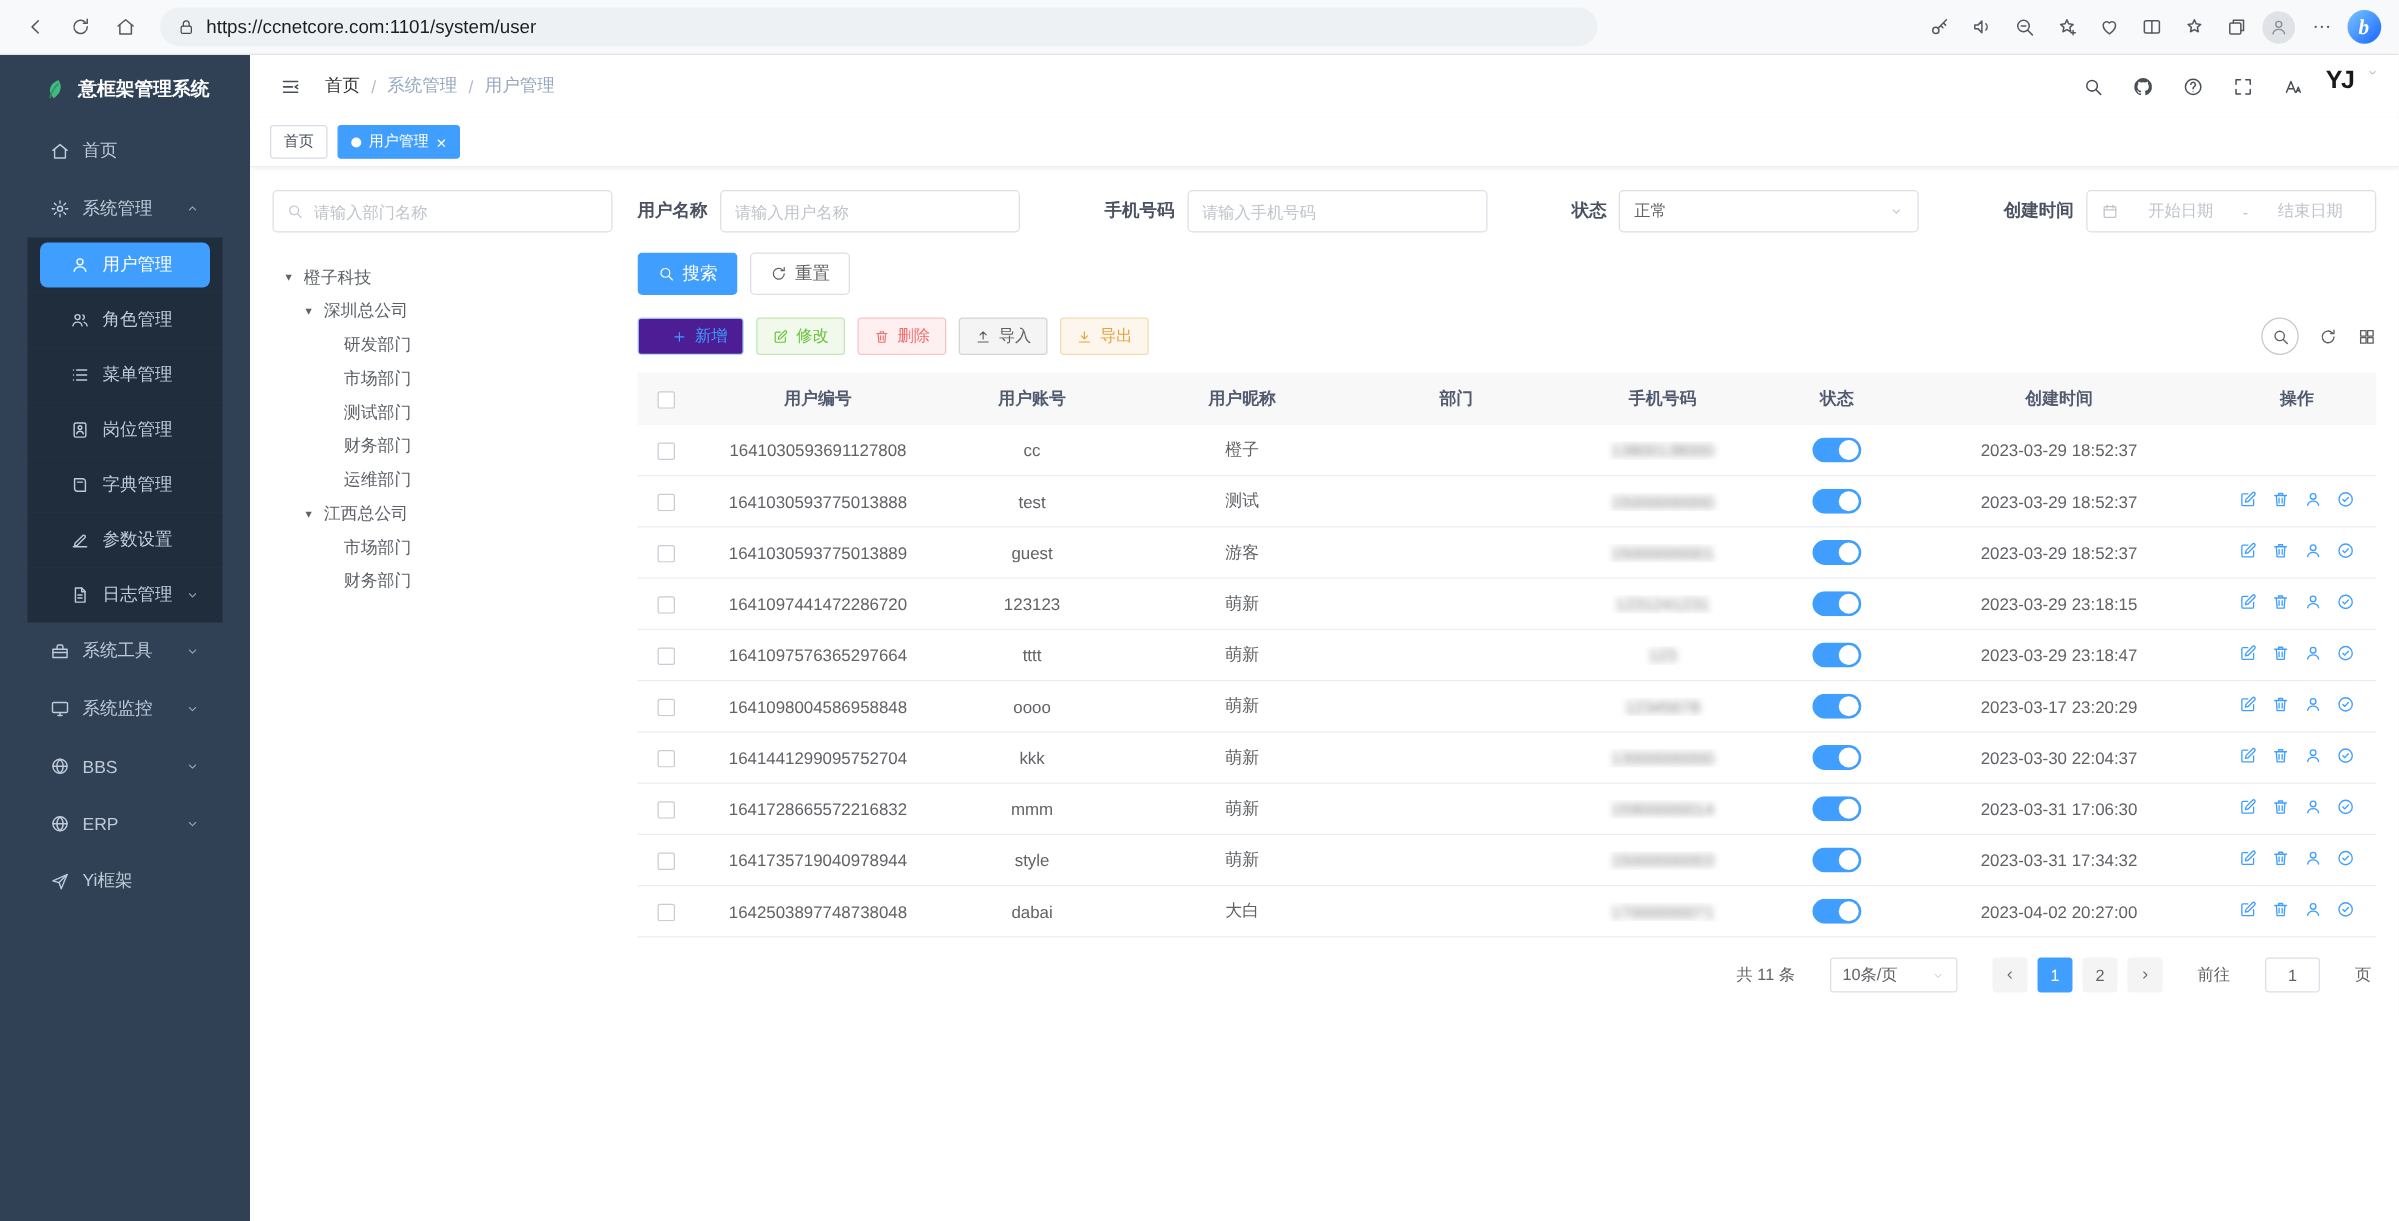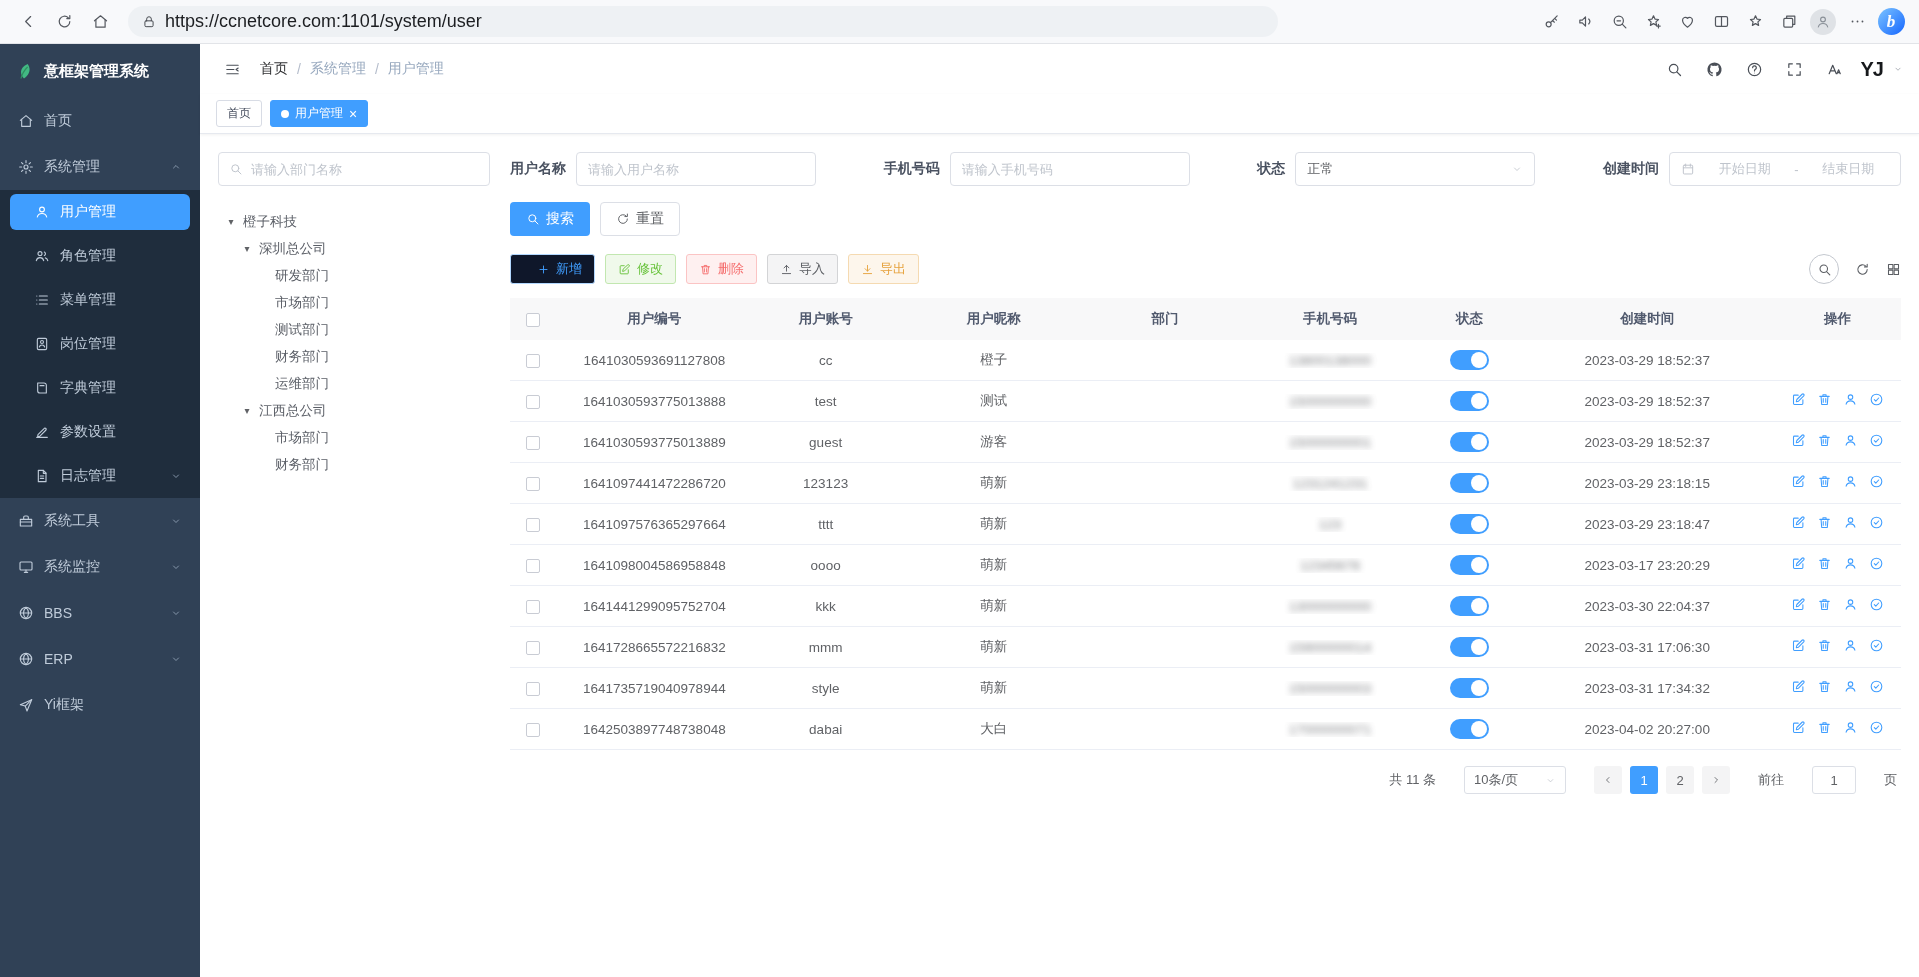--- a/index.html
+++ b/index.html
@@ -7,30 +7,30 @@
   .screen { width:1919px; height:977px; background:#fff; overflow:hidden; display:flex; flex-direction:column; }
 
   svg.ic { width:16px; height:16px; flex:none; display:block; }
 
   
   .browser { height:44px; background:#f8f9fb; border-bottom:1px solid #e2e4e8; display:flex; align-items:center; padding:0 12px; gap:4px; flex:none; }
   .ibtn { width:32px; height:32px; border-radius:6px; display:flex; align-items:center; justify-content:center; color:#54585f; cursor:pointer; flex:none; }
   .ibtn svg.ic { width:17px; height:17px; }
   .pill { height:31px; flex:1; max-width:1150px; background:#eef1f4; border-radius:16px; display:flex; align-items:center; gap:9px; padding:0 14px; margin:0 8px; }
   .pill svg.ic { width:14px; height:14px; color:#474b51; }
-  .url { font-size:18px; color:#1c1e21; }
+  .url { font-size:15px; color:#1c1e21; }
   .bright { display:flex; align-items:center; gap:2px; margin-left:auto; }
   .bavatar { width:26px; height:26px; border-radius:50%; background:#dfe2e6; display:flex; align-items:center; justify-content:center; color:#8a9098; }
   .bavatar svg.ic { width:16px; height:16px; }
   .copilot { width:27px; height:27px; border-radius:50%; background:linear-gradient(135deg,#7cc4ff,#1566ff); display:flex; align-items:center; justify-content:center; }
   .copilot::after { content:"b"; color:#fff; font-family:"Liberation Serif", serif; font-style:italic; font-weight:bold; font-size:17px; }
 
   
   .app { flex:1; display:flex; min-height:0; }
-  .sidebar { width:200px; background:#304156; color:#bfcbd9; flex:none; display:flex; flex-direction:column; overflow:hidden; }
+  .sidebar { width:200px; background:#304156; color:#bfcbd9; flex:none; display:flex; flex-direction:column; overflow:hidden;align-items:center; }
   .logo { height:54px; display:flex; align-items:center; gap:10px; padding:0 14px; color:#fff; font-weight:bold; font-size:15px; flex:none; }
   .logo svg.ic { width:20px; height:20px; }
   .mitem { height:46px; display:flex; align-items:center; gap:10px; padding:0 18px; font-size:14px; color:#bfcbd9; cursor:pointer; position:relative; flex:none; }
   .mitem > * { position:relative; z-index:1; }
   .mitem svg.ic { width:16px; height:16px; }
   .mitem.sub { background:#1f2d3d; padding-left:34px; height:44px; }
   .mitem.active { color:#fff; }
   .mitem.active::before { content:""; position:absolute; left:10px; right:10px; top:4px; bottom:4px; background:#409eff; border-radius:6px; z-index:0; }
   .mlabel { white-space:nowrap; }
   .marrow { margin-left:auto; color:#94a4b8; }
@@ -39,21 +39,21 @@
   .main { flex:1; display:flex; flex-direction:column; min-width:0; background:#fff; }
 
   
   .topbar { height:50px; display:flex; align-items:center; padding:0 16px; flex:none; }
   .hbtn { width:32px; height:32px; display:flex; align-items:center; justify-content:center; color:#4a4f57; cursor:pointer; }
   .hbtn svg.ic { width:17px; height:17px; }
   .crumb { display:flex; align-items:center; gap:9px; font-size:14px; margin-left:12px; }
   .crumb .c0 { color:#303133; }
   .crumb .sep { color:#b4bccb; }
   .crumb .c { color:#97a8be; }
-  .hicons { margin-left:auto; display:flex; align-items:center; gap:8px; }
+  .hicons { margin-left:auto; display:flex; gap:8px; }
   .avatar-yj { font-weight:900; font-size:20px; color:#17191c; letter-spacing:-1px; padding:0 2px; }
   .hcaret { color:#8f959e; }
   .hcaret svg.ic { width:10px; height:10px; }
 
   
   .tagbar { height:40px; display:flex; align-items:center; gap:8px; padding:0 16px; border-bottom:1px solid #e6e9ef; box-shadow:0 1px 3px rgba(0,0,0,.06); flex:none; }
   .tag { height:27px; display:inline-flex; align-items:center; gap:6px; padding:0 10px; border:1px solid #d8dce5; background:#fff; color:#495060; font-size:12px; border-radius:3px; cursor:pointer; }
   .tag.active { background:#409eff; border-color:#409eff; color:#fff; }
   .tagdot { width:8px; height:8px; border-radius:50%; background:#fff; }
   .tagclose { font-size:14px; line-height:1; }
@@ -87,21 +87,21 @@
 
   .searchrow { margin-top:16px; display:flex; gap:10px; flex:none; }
   .btn { height:34px; display:inline-flex; align-items:center; gap:6px; padding:0 15px; border-radius:4px; font-size:14px; border:1px solid transparent; cursor:pointer; font-family:inherit; background:#fff; }
   .btn svg.ic { width:14px; height:14px; }
   .btn-primary { background:#409eff; color:#fff; }
   .btn-plainwhite { border-color:#dcdfe6; color:#606266; }
 
   .actionrow { margin-top:18px; display:flex; align-items:center; gap:10px; flex:none; }
   .btn-sm { height:30px; padding:0 12px; font-size:13px; border-radius:3px; }
   .btn-sm svg.ic { width:13px; height:13px; }
-  .plain-blue   { background:#0f172a; border-color:#b3d8ff; color:#409eff;padding-left:26px; }
+  .plain-blue   { background:#4c1d95; border-color:#b3d8ff; color:#409eff;padding-left:26px; }
   .plain-green  { background:#f0f9eb; border-color:#c2e7b0; color:#67c23a; }
   .plain-red    { background:#fef0f0; border-color:#fbc4c4; color:#f56c6c; }
   .plain-gray   { background:#f4f4f5; border-color:#d3d4d6; color:#5b5e63; }
   .plain-orange { background:#fdf6ec; border-color:#f5dab1; color:#e6a23c; }
   .rtools { margin-left:auto; display:flex; align-items:center; gap:16px; color:#5b5e63; }
   .rtools .tico { cursor:pointer; display:flex; align-items:center; justify-content:center; }
   .rtools svg.ic { width:15px; height:15px; }
   .circlebtn { width:30px; height:30px; border:1px solid #c4c8cf; border-radius:50%; }
 
   

